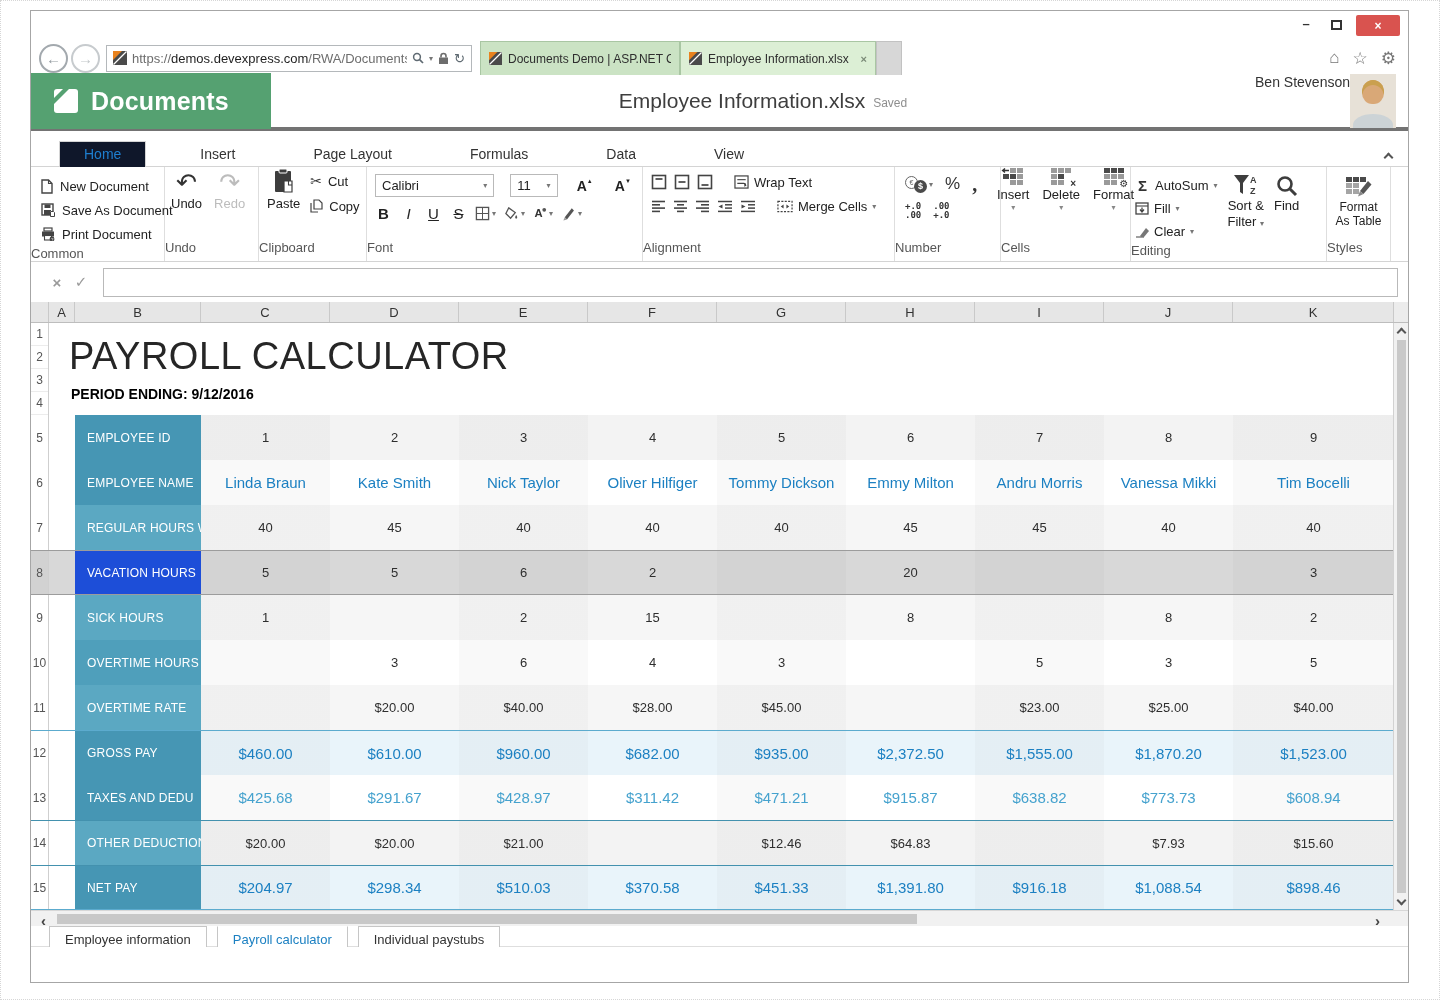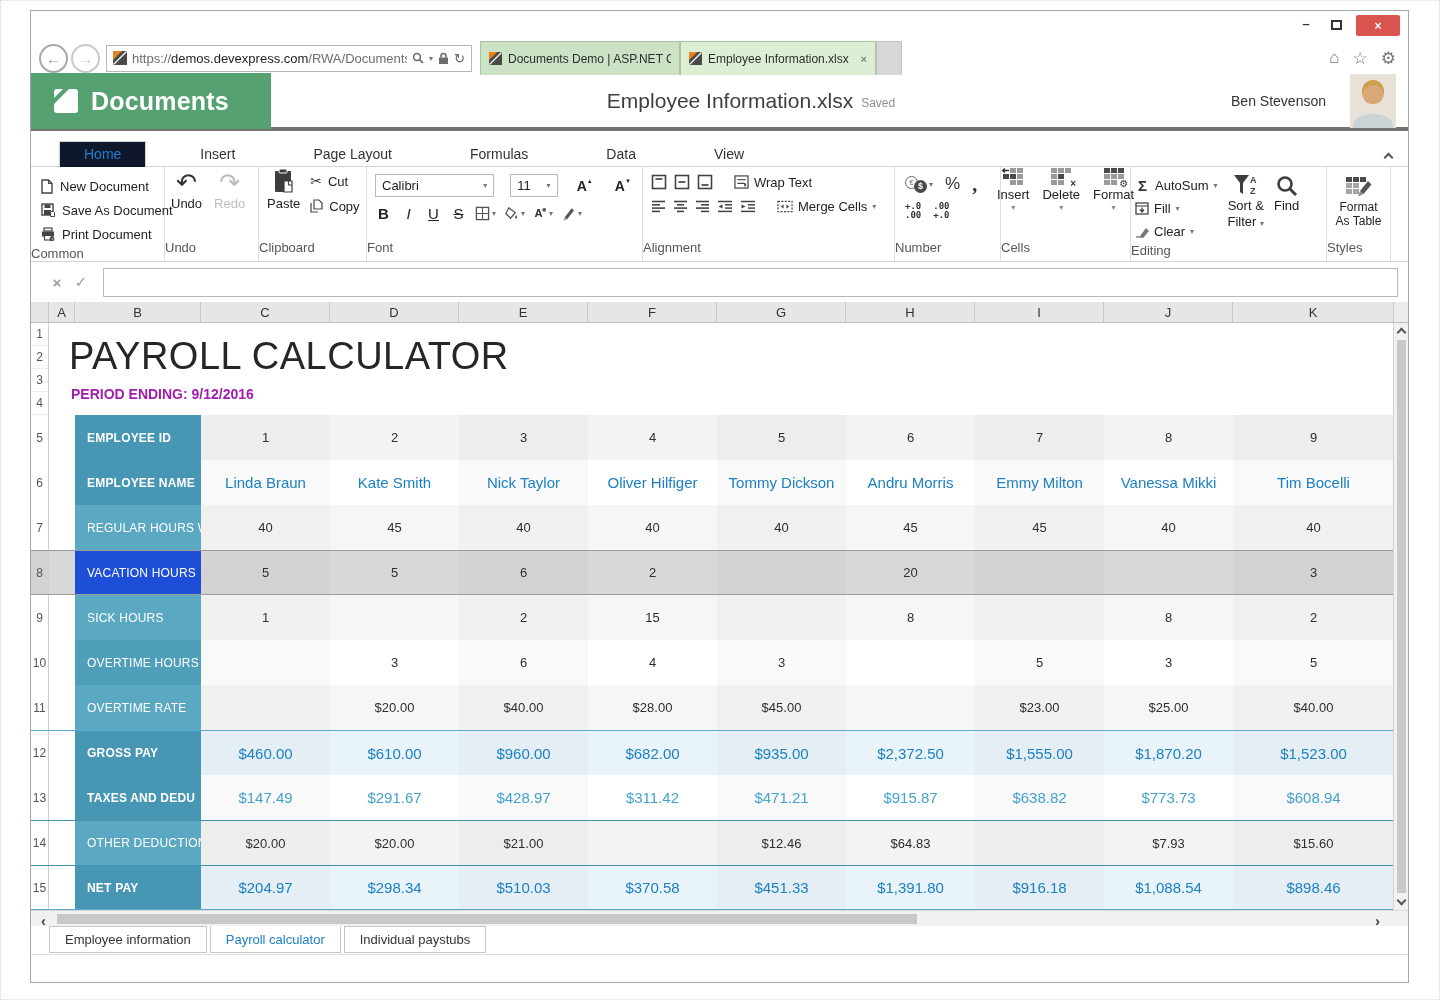--- a/index.html
+++ b/index.html
@@ -31,21 +31,21 @@
 .btabstub{width:26px;height:34px;background:#d7d7d7;border:1px solid #c2c2c2;border-bottom:none;flex:none}
 .navicons{margin-left:auto;display:flex;gap:13px;padding-right:12px;color:#757575;font-size:17px}
 
 
 .appheader{height:56px;display:flex;align-items:center;border-bottom:4px solid #737373}
 .brand{width:240px;height:56px;background:var(--brand-green,#55a171);display:flex;align-items:center;gap:10px;padding-left:20px;flex:none}
 .brandname{color:#fff;font-size:25px;font-weight:bold;letter-spacing:.2px}
 .doccenter{flex:1;display:flex;align-items:center;justify-content:center;gap:8px}
 .doctitle{font-size:21px;color:#3e3e3e}
 .docstatus{font-size:12px;color:#8e8e8e;align-self:flex-end;padding-bottom:3px}
-.userarea{display:flex;align-items:center;gap:24px;padding-right:12px}
+.userarea{display:flex;gap:0;padding-right:12px}
 .username{font-size:14px;color:#333}
 .avatar{width:46px;height:54px;background:#e7e1d7;position:relative;overflow:hidden;flex:none}
 .avatar::before{content:"";position:absolute;top:6px;left:50%;transform:translateX(-50%);width:22px;height:24px;border-radius:50% 50% 46% 46%;background:#d9a877;box-shadow:inset 0 5px 0 #caa04f}
 .avatar::after{content:"";position:absolute;bottom:-8px;left:50%;transform:translateX(-50%);width:40px;height:22px;border-radius:50% 50% 0 0;background:#ccd3d6}
 .hgap{height:8px}
 
 
 .ribbontabs{height:27px;display:flex;align-items:flex-end;padding-left:28px;position:relative}
 .rtab{font-size:14px;color:#333;padding:4px 24px 4px;margin-right:30px;white-space:nowrap}
 .rtab.active{color:var(--tab-active-blue,#1e7fd0);background:#0f172a;border:1px solid #d4d4d4;border-bottom:none;position:relative;z-index:2;margin-bottom:-1px;padding-bottom:5px}
@@ -106,26 +106,26 @@
 
 .gridarea{height:608px;position:relative;background:#fff}
 .colheads{display:flex;height:21px;background:#e6e6e6;border-bottom:1px solid #bdbdbd}
 .ch{border-right:1px solid #c9c9c9;font-size:13px;color:#333;display:flex;align-items:center;justify-content:center}
 .ch.corner{width:18px}.ch.ca{width:26px}.ch.cb{width:126px}.ch.cm{width:129px}.ch.ck{width:161px}
 .ch.fill{flex:1;border-right:none;background:#ececec}
 .toprows{height:92px;display:flex;position:relative}
 .numcol{width:18px;border-right:1px solid #cfcfcf;display:flex;flex-direction:column}
 .numcol div{height:23px;display:flex;align-items:center;justify-content:center;font-size:12px;color:#555;border-bottom:1px solid #ececec}
 .sheettitle{position:absolute;left:38px;top:12px;font-size:38px;font-weight:300;letter-spacing:.5px;color:#262626;white-space:nowrap}
-.sheetsub{position:absolute;left:40px;top:63px;font-size:14px;font-weight:600;color:#a21caf}
+.sheetsub{position:absolute;left:40px;top:63px;font-size:14px;font-weight:600;color:#000000}
 .srow{display:flex;height:45px}
 .rownum{width:18px;border-right:1px solid #cfcfcf;display:flex;align-items:center;justify-content:center;font-size:12px;color:#555;background:#fff;flex:none}
 .cell-a{width:26px;background:#fff;flex:none}
 .row-label{width:126px;color:#fff;font-size:12px;display:flex;align-items:center;padding-left:12px;white-space:nowrap;overflow:hidden;flex:none;letter-spacing:.2px}
-.lb-bold{font-weight:bold}
+.lb-bold{font-weight:normal}
 .cell{width:129px;display:flex;align-items:center;justify-content:center;font-size:13px;color:#2e2e2e;flex:none}
 .cell:last-child{width:161px}
 .srow .cell:nth-child(2n+4){background-image:linear-gradient(rgba(0,0,0,.022),rgba(0,0,0,.022))}
 .v-name,.v-strong{color:var(--accent-blue,#1c80c2);font-size:15px}
 .v-light{color:var(--accent-blue-light,#45a2ce);font-size:15px}
 .r-ids{background:#f3f3f3}
 .r-names{background:#fff}
 .r-stripe{background:#f6f6f6}
 .r-plain{background:#fff}
 .r-selected{background:var(--selected-grey,#d8d8d8);border-top:1px solid #9c9c9c;border-bottom:1px solid #9c9c9c}
@@ -143,21 +143,21 @@
 .vthumb{width:9px;background:#c9c9c9;flex:1;margin:4px 0}
 .chev{display:inline-block;width:7px;height:7px;border:solid #555;border-width:2px 2px 0 0}
 .chev.up{transform:rotate(-45deg);margin-top:6px}
 .chev.down{transform:rotate(135deg);margin-bottom:6px}
 
 
 .hscroll{height:16px;background:#f1f1f1;border-top:1px solid #d7d7d7;position:relative}
 .hsl{position:absolute;left:10px;top:1px;font-size:15px;font-weight:bold;color:#444}
 .hsr{position:absolute;right:28px;top:1px;font-size:15px;font-weight:bold;color:#444}
 .hthumb{position:absolute;left:26px;top:3px;width:860px;height:10px;background:#c8c8c8}
-.sheettabs{height:29px;background:#fff;display:flex;align-items:flex-start;padding-left:18px;gap:3px;border-bottom:1px solid #dedede}
+.sheettabs{height:21px;background:#fff;display:flex;align-items:flex-start;padding-left:18px;gap:10px;border-bottom:1px solid #dedede}
 .stab{border:1px solid #c6c6c6;background:#fff;padding:0 15px;height:27px;display:flex;align-items:center;font-size:13px;color:#333;white-space:nowrap}
 .stab.active{color:var(--accent-blue,#1c80c2);border-top-color:#fff;font-weight:normal}
 .bottomstrip{flex:1;background:#fff}
 svg{display:block}
 </style>
 </head>
 <body>
 
 <div class="canvas">
 <div class="window">
@@ -703,22 +703,22 @@
           </div>
           <div class="srow r-names">
             <div class="rownum">6</div>
             <div class="cell-a"></div>
             <div class="row-label lb-bold">EMPLOYEE NAME</div>
             <div class="cell v-name">Linda Braun</div>
             <div class="cell v-name">Kate Smith</div>
             <div class="cell v-name">Nick Taylor</div>
             <div class="cell v-name">Oliver Hilfiger</div>
             <div class="cell v-name">Tommy Dickson</div>
+            <div class="cell v-name">Emmy Milton</div>
             <div class="cell v-name">Andru Morris</div>
-            <div class="cell v-name">Emmy Milton</div>
             <div class="cell v-name">Vanessa Mikki</div>
             <div class="cell v-name">Tim Bocelli</div>
           </div>
           <div class="srow r-stripe">
             <div class="rownum">7</div>
             <div class="cell-a"></div>
             <div class="row-label">REGULAR HOURS W</div>
             <div class="cell">40</div>
             <div class="cell">45</div>
             <div class="cell">40</div>
@@ -796,21 +796,21 @@
             <div class="cell v-strong">$935.00</div>
             <div class="cell v-strong">$2,372.50</div>
             <div class="cell v-strong">$1,555.00</div>
             <div class="cell v-strong">$1,870.20</div>
             <div class="cell v-strong">$1,523.00</div>
           </div>
           <div class="srow r-taxes">
             <div class="rownum">13</div>
             <div class="cell-a"></div>
             <div class="row-label lb-bold">TAXES AND DEDU</div>
-            <div class="cell v-light">$147.49</div>
+            <div class="cell v-light">$425.68</div>
             <div class="cell v-light">$291.67</div>
             <div class="cell v-light">$428.97</div>
             <div class="cell v-light">$311.42</div>
             <div class="cell v-light">$471.21</div>
             <div class="cell v-light">$915.87</div>
             <div class="cell v-light">$638.82</div>
             <div class="cell v-light">$773.73</div>
             <div class="cell v-light">$608.94</div>
           </div>
           <div class="srow r-deduct">

